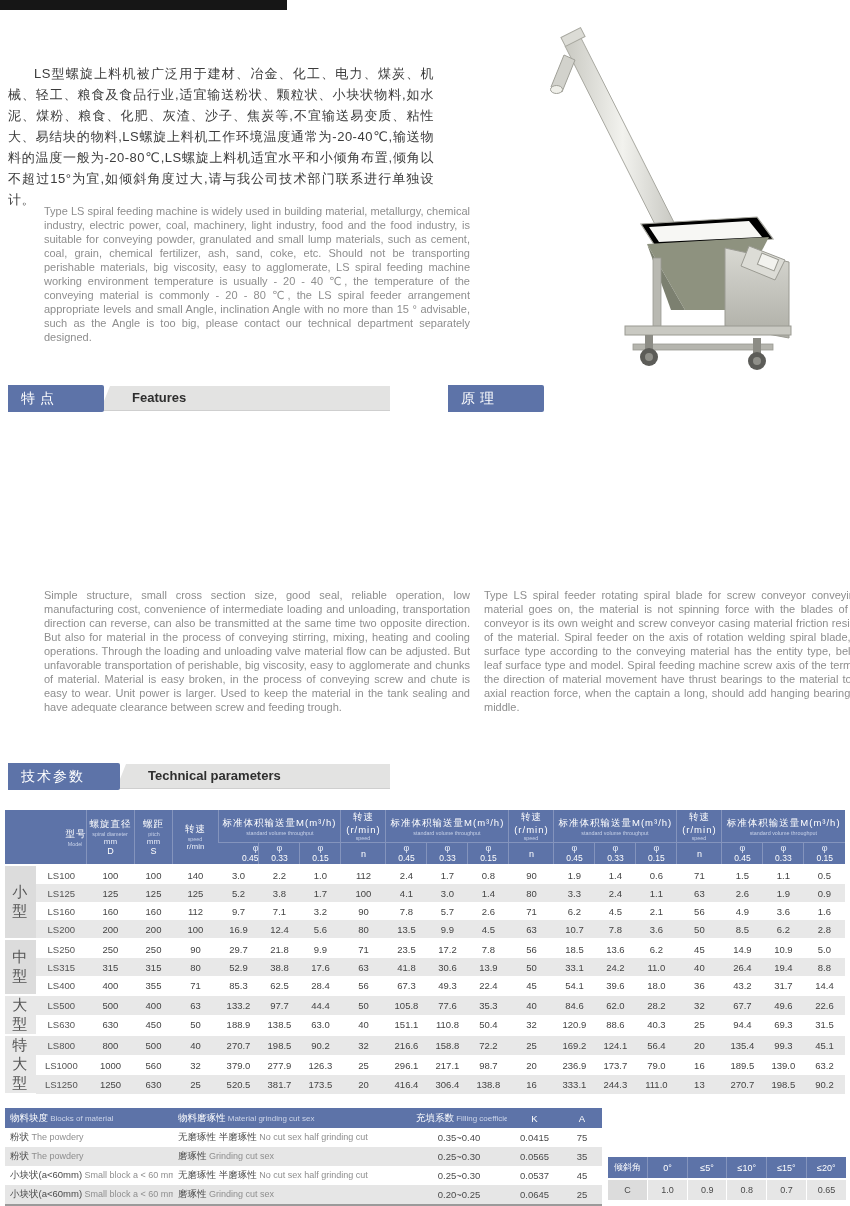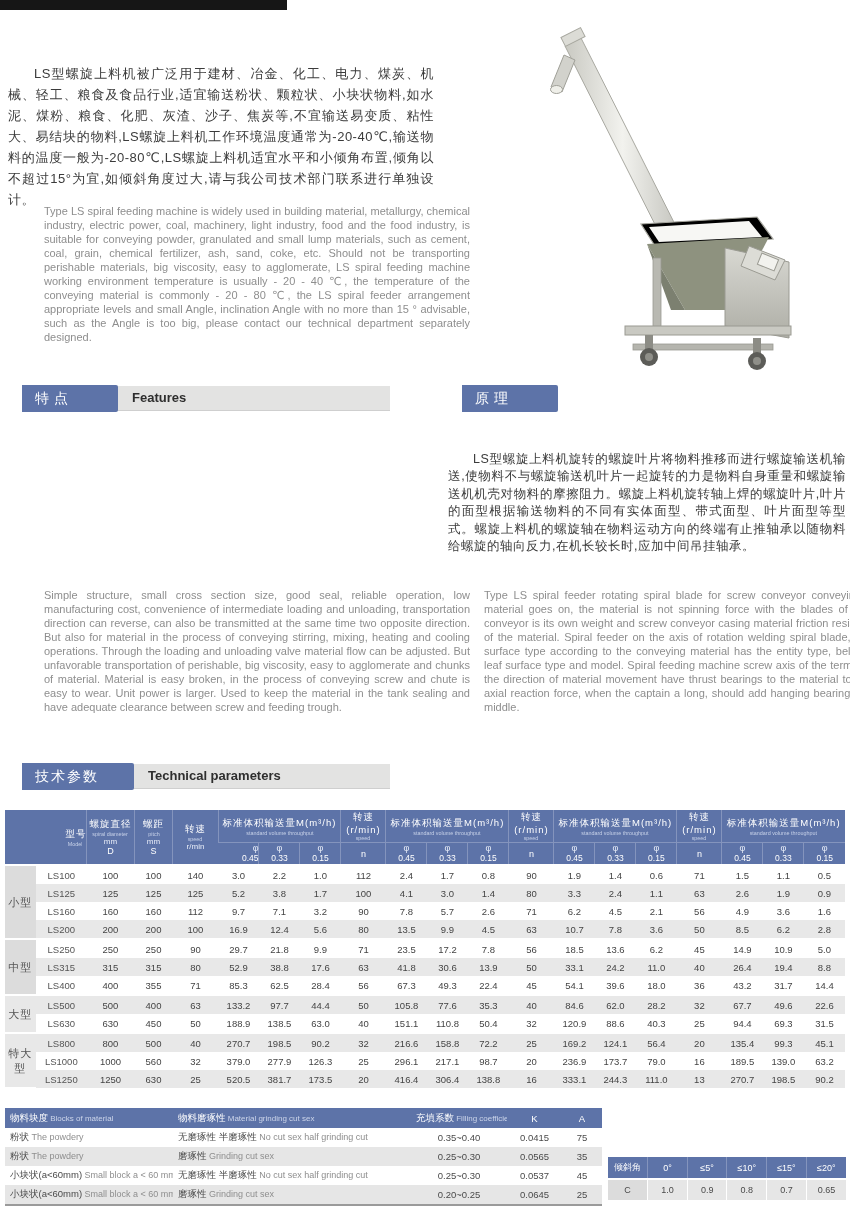--- a/index.html
+++ b/index.html
@@ -18,21 +18,21 @@
   .features-cn{left:8px;top:438px;width:426px;line-height:17.5px;}
   .features-en{left:8px;top:577px;width:426px;}
   .principle-cn{left:448px;top:438px;width:398px;line-height:17.5px;}
   .principle-en{left:448px;top:577px;width:398px;}
 
   
   .section{position:absolute;height:27px;}
   .section .grayband{position:absolute;left:88px;right:0;top:1px;bottom:1px;background:#e3e3e2;
     border-bottom:1px solid #cfcfcf;clip-path:polygon(14px 0,100% 0,100% 100%,4px 100%);}
   .section .grayband span{position:absolute;left:36px;top:4px;font-size:13px;font-weight:bold;color:#2e2e2e;}
-  .section .blueband{position:absolute;left:14px;top:0;width:96px;height:100%;background:#5d73a8;
+  .section .blueband{position:absolute;left:0;top:0;width:96px;height:100%;background:#5d73a8;
     color:#fff;font-size:14px;letter-spacing:5px;display:flex;align-items:center;padding-left:13px;box-sizing:border-box;
     border-radius:0 2px 2px 0;}
   .sec-features{left:8px;top:385px;width:382px;}
   .sec-principle{left:448px;top:385px;width:398px;}
   .sec-tech{left:8px;top:763px;width:382px;}
   .sec-tech .blueband{width:112px;letter-spacing:2px;}
   .sec-tech .grayband{left:104px;}
 
   
   .machine{position:absolute;left:535px;top:8px;width:272px;height:370px;}
@@ -45,21 +45,21 @@
     border-left:1px solid #8494bd;border-bottom:1px solid #8494bd;padding:1px 0;}
   .tech thead th:first-child{border-left:none;text-align:right;}
   .tech .h-cn{font-size:9.5px;letter-spacing:1px;}
   .tech .h-en{font-size:6px;color:#c7d1e8;transform:scale(.9);white-space:nowrap;overflow:hidden;}
   .tech .h-unit{font-size:8px;color:#e8edf8;}
   .tech .h-sym{font-size:9px;color:#fff;}
   .tech .phi-sym{font-size:9px;line-height:9px;color:#e8edf8;}
   .tech .phi-val{font-size:8.5px;}
   .tech tbody td{height:18px;text-align:center;padding:0;}
   .tech tbody tr.alt td{background:#e8e8e8;}
-  .tech tbody td.group-label{background:#dcdcdc;color:#555;font-size:11px;letter-spacing:1px;
+  .tech tbody td.group-label{background:#dcdcdc;color:#555;font-size:15px;letter-spacing:1px;
     border-top:2px solid #fff;border-bottom:2px solid #fff;}
   .tech tbody tr.group-start td{border-top:2px solid #fff;}
   .tech tbody td.model{text-align:center;color:#555;}
 
   
   .matwrap{position:absolute;left:5px;top:1108px;width:597px;}
   .mat{width:597px;font-size:9.5px;color:#4a4a4a;border-bottom:2px solid #9a9a9a;}
   .mat thead th{background:#5d73a8;color:#fff;font-weight:normal;height:20px;text-align:left;padding:0 5px;white-space:nowrap;overflow:hidden;}
   .mat thead th .h-en{font-size:8px;color:#ccd5ea;}
   .mat tbody td{height:19px;padding:0 5px;white-space:nowrap;overflow:hidden;}
@@ -134,21 +134,20 @@
     <div class="grayband">
         <span>Features</span>
       </div>
     <div class="blueband">特点</div>
   </div>
   <div class="section sec-principle">
     <div class="blueband">原理</div>
   </div>
 
   <p class="para enp features-en">Simple structure, small cross section size, good seal, reliable operation, low manufacturing cost, convenience of intermediate loading and unloading, transportation direction can reverse, can also be transmitted at the same time two opposite direction. But also for material in the process of conveying stirring, mixing, heating and cooling operations. Through the loading and unloading valve material flow can be adjusted. But unfavorable transportation of perishable, big viscosity, easy to agglomerate and chunks of material. Material is easy broken, in the process of conveying screw and chute is easy to wear. Unit power is larger. Used to keep the material in the tank sealing and have adequate clearance between screw and feeding trough.</p>
-  <p class="para cnp principle-cn">LS型螺旋上料机旋转的螺旋叶片将物料推移而进行螺旋输送机输送,使物料不与螺旋输送机叶片一起旋转的力是物料自身重量和螺旋输送机机壳对物料的摩擦阻力。螺旋上料机旋转轴上焊的螺旋叶片,叶片的面型根据输送物料的不同有实体面型、带式面型、叶片面型等型式。螺旋上料机的螺旋轴在物料运动方向的终端有止推轴承以随物料给螺旋的轴向反力,在机长较长时,应加中间吊挂轴承。</p>
   <p class="para enp principle-en">Type LS spiral feeder rotating spiral blade for screw conveyor conveying the material goes on, the material is not spinning force with the blades of screw conveyor is its own weight and screw conveyor casing material friction resistance of the material. Spiral feeder on the axis of rotation welding spiral blade, blade surface type according to the conveying material has the entity type, belt type, leaf surface type and model. Spiral feeding machine screw axis of the terminal at the direction of material movement have thrust bearings to the material to spiral axial reaction force, when the captain a long, should add hanging bearing in the middle.</p>
 
   <div class="section sec-tech">
     <div class="grayband">
         <span>Technical parameters</span>
       </div>
     <div class="blueband">技术参数</div>
   </div>
 
   <div class="techwrap">

